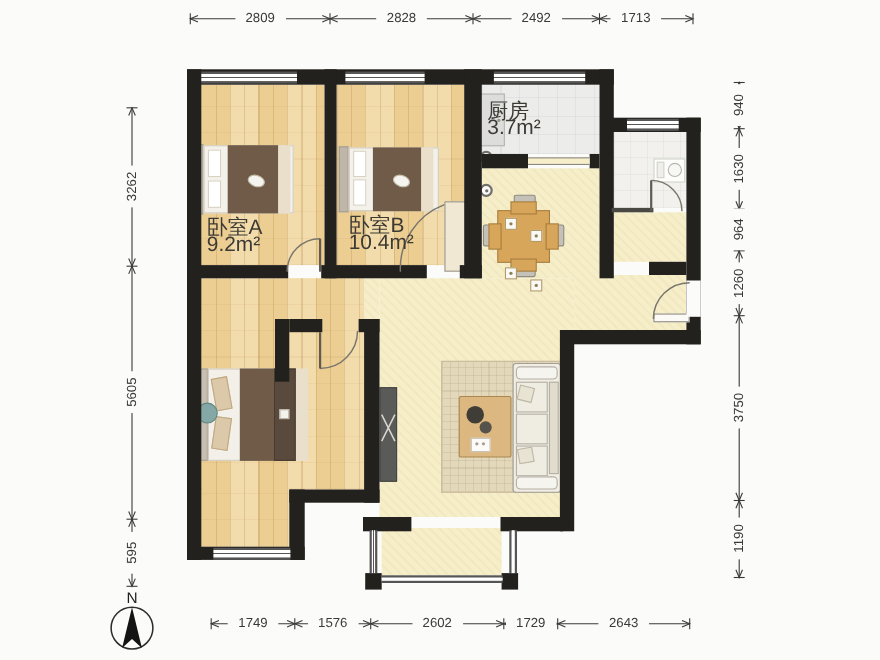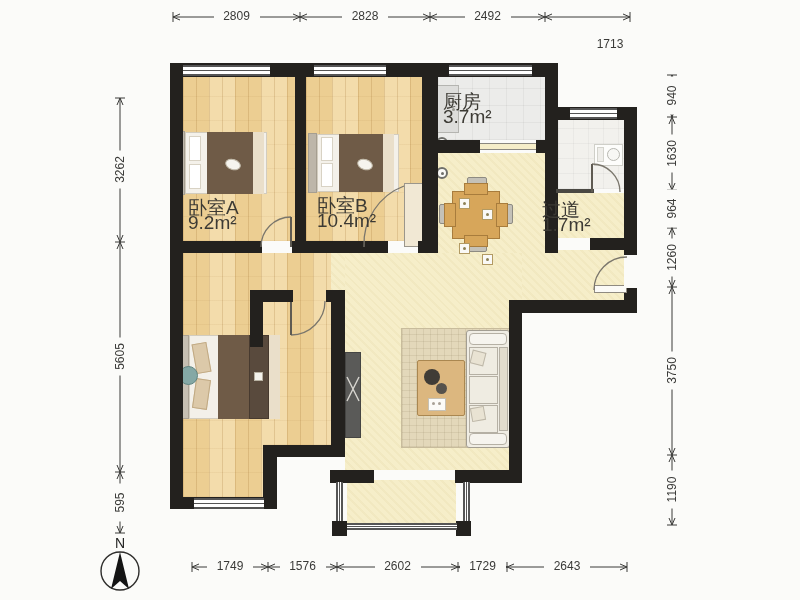--- a/index.html
+++ b/index.html
@@ -270,29 +270,25 @@
     <div>9.2m²</div>
   </div>
   <div class="room-label" style="left:317px;top:198px;width:90px;">
     <div>卧室B</div>
     <div>10.4m²</div>
   </div>
   <div class="room-label" style="left:443px;top:94px;width:90px;">
     <div>厨房</div>
     <div>3.7m²</div>
   </div>
-  <div class="room-label" style="left:542px;top:202px;width:90px;">
-    <div>过道</div>
-    <div>1.7m²</div>
-  </div>
 
 <div class="dim-label" style="left: 213.5px; top: 9px;">2809</div>
     <div class="dim-label" style="left: 342px; top: 9px;">2828</div>
     <div class="dim-label" style="left: 464.5px; top: 9px;">2492</div>
-    <div class="dim-label" style="left: 587px; top: 9px; margin-top: 28px;">1713</div>
+    <div class="dim-label" style="left: 555px; top: 9px;">1713</div>
     <div class="dim-label" style="left: 207px; top: 559px;">1749</div>
     <div class="dim-label" style="left: 279.5px; top: 559px;">1576</div>
     <div class="dim-label" style="left: 374.5px; top: 559px;">2602</div>
     <div class="dim-label" style="left: 459.5px; top: 559px;">1729</div>
     <div class="dim-label" style="left: 544px; top: 559px;">2643</div>
     <div class="dim-label vert" style="left: 101px; top: 162px;">3262</div>
     <div class="dim-label vert" style="left: 101px; top: 349px;">5605</div>
     <div class="dim-label vert" style="left: 101px; top: 494.5px;">595</div>
     <div class="dim-label vert" style="left: 653px; top: 88px;">940</div>
     <div class="dim-label vert" style="left: 653px; top: 145.5px;">1630</div>

